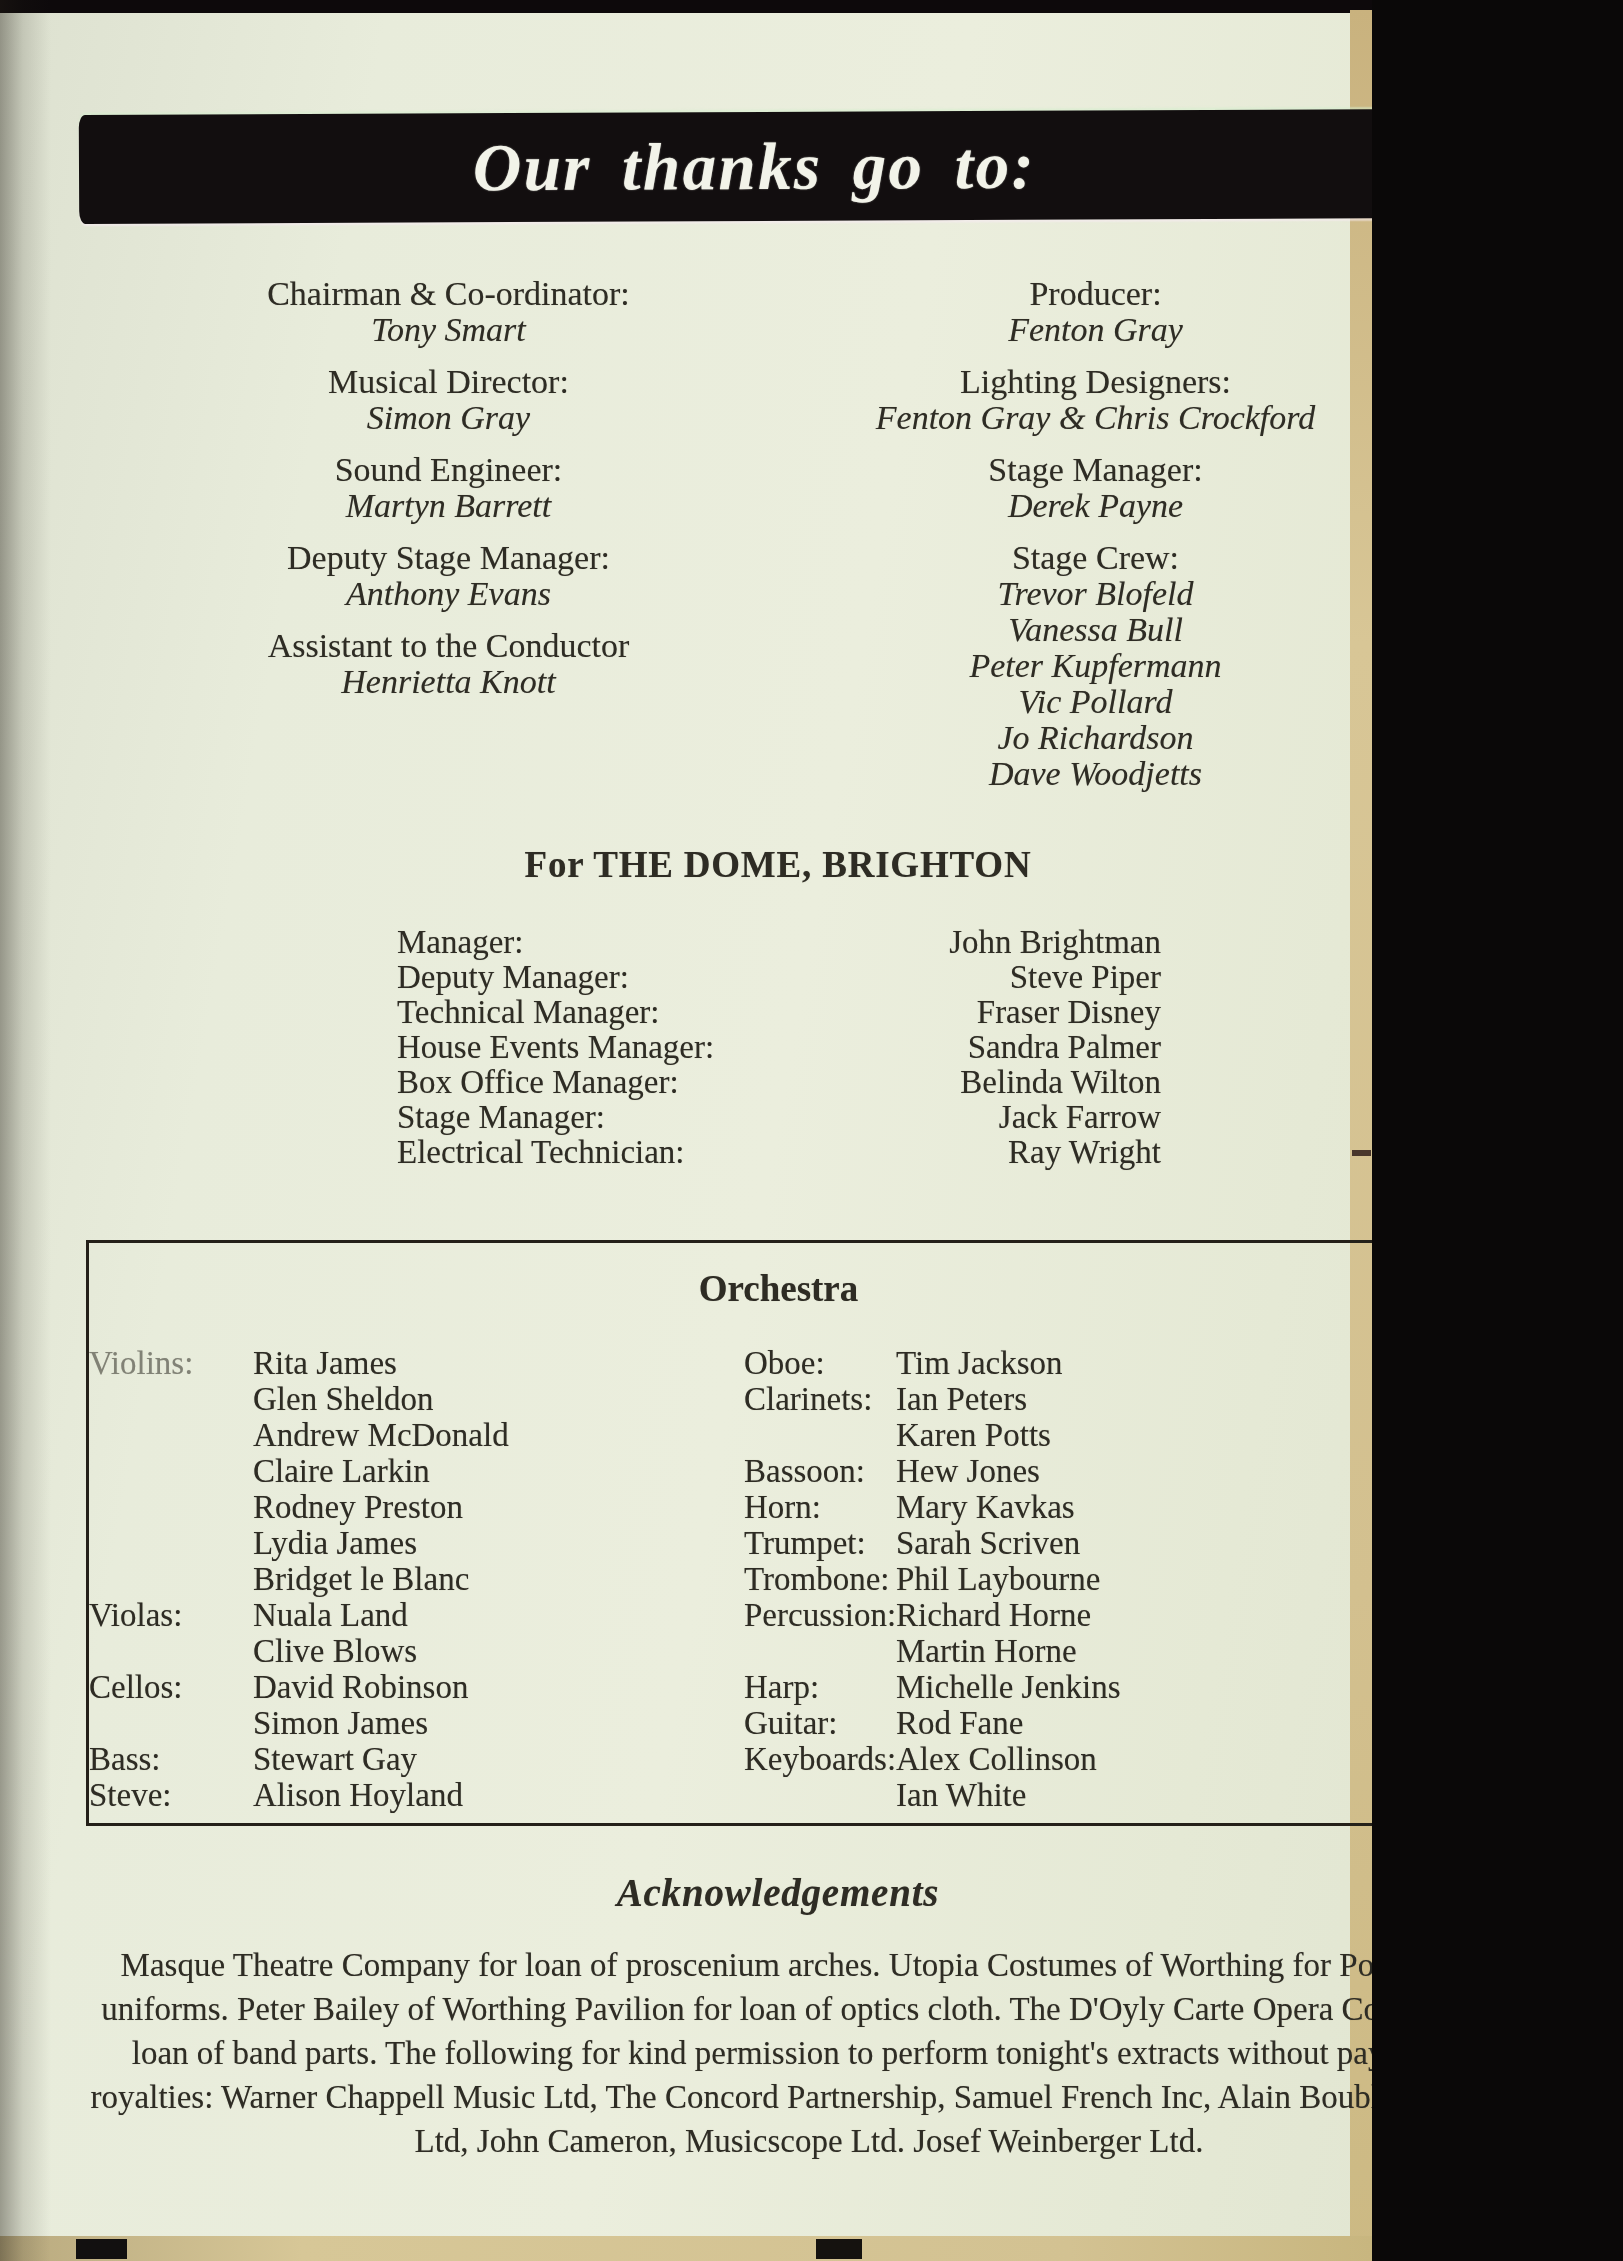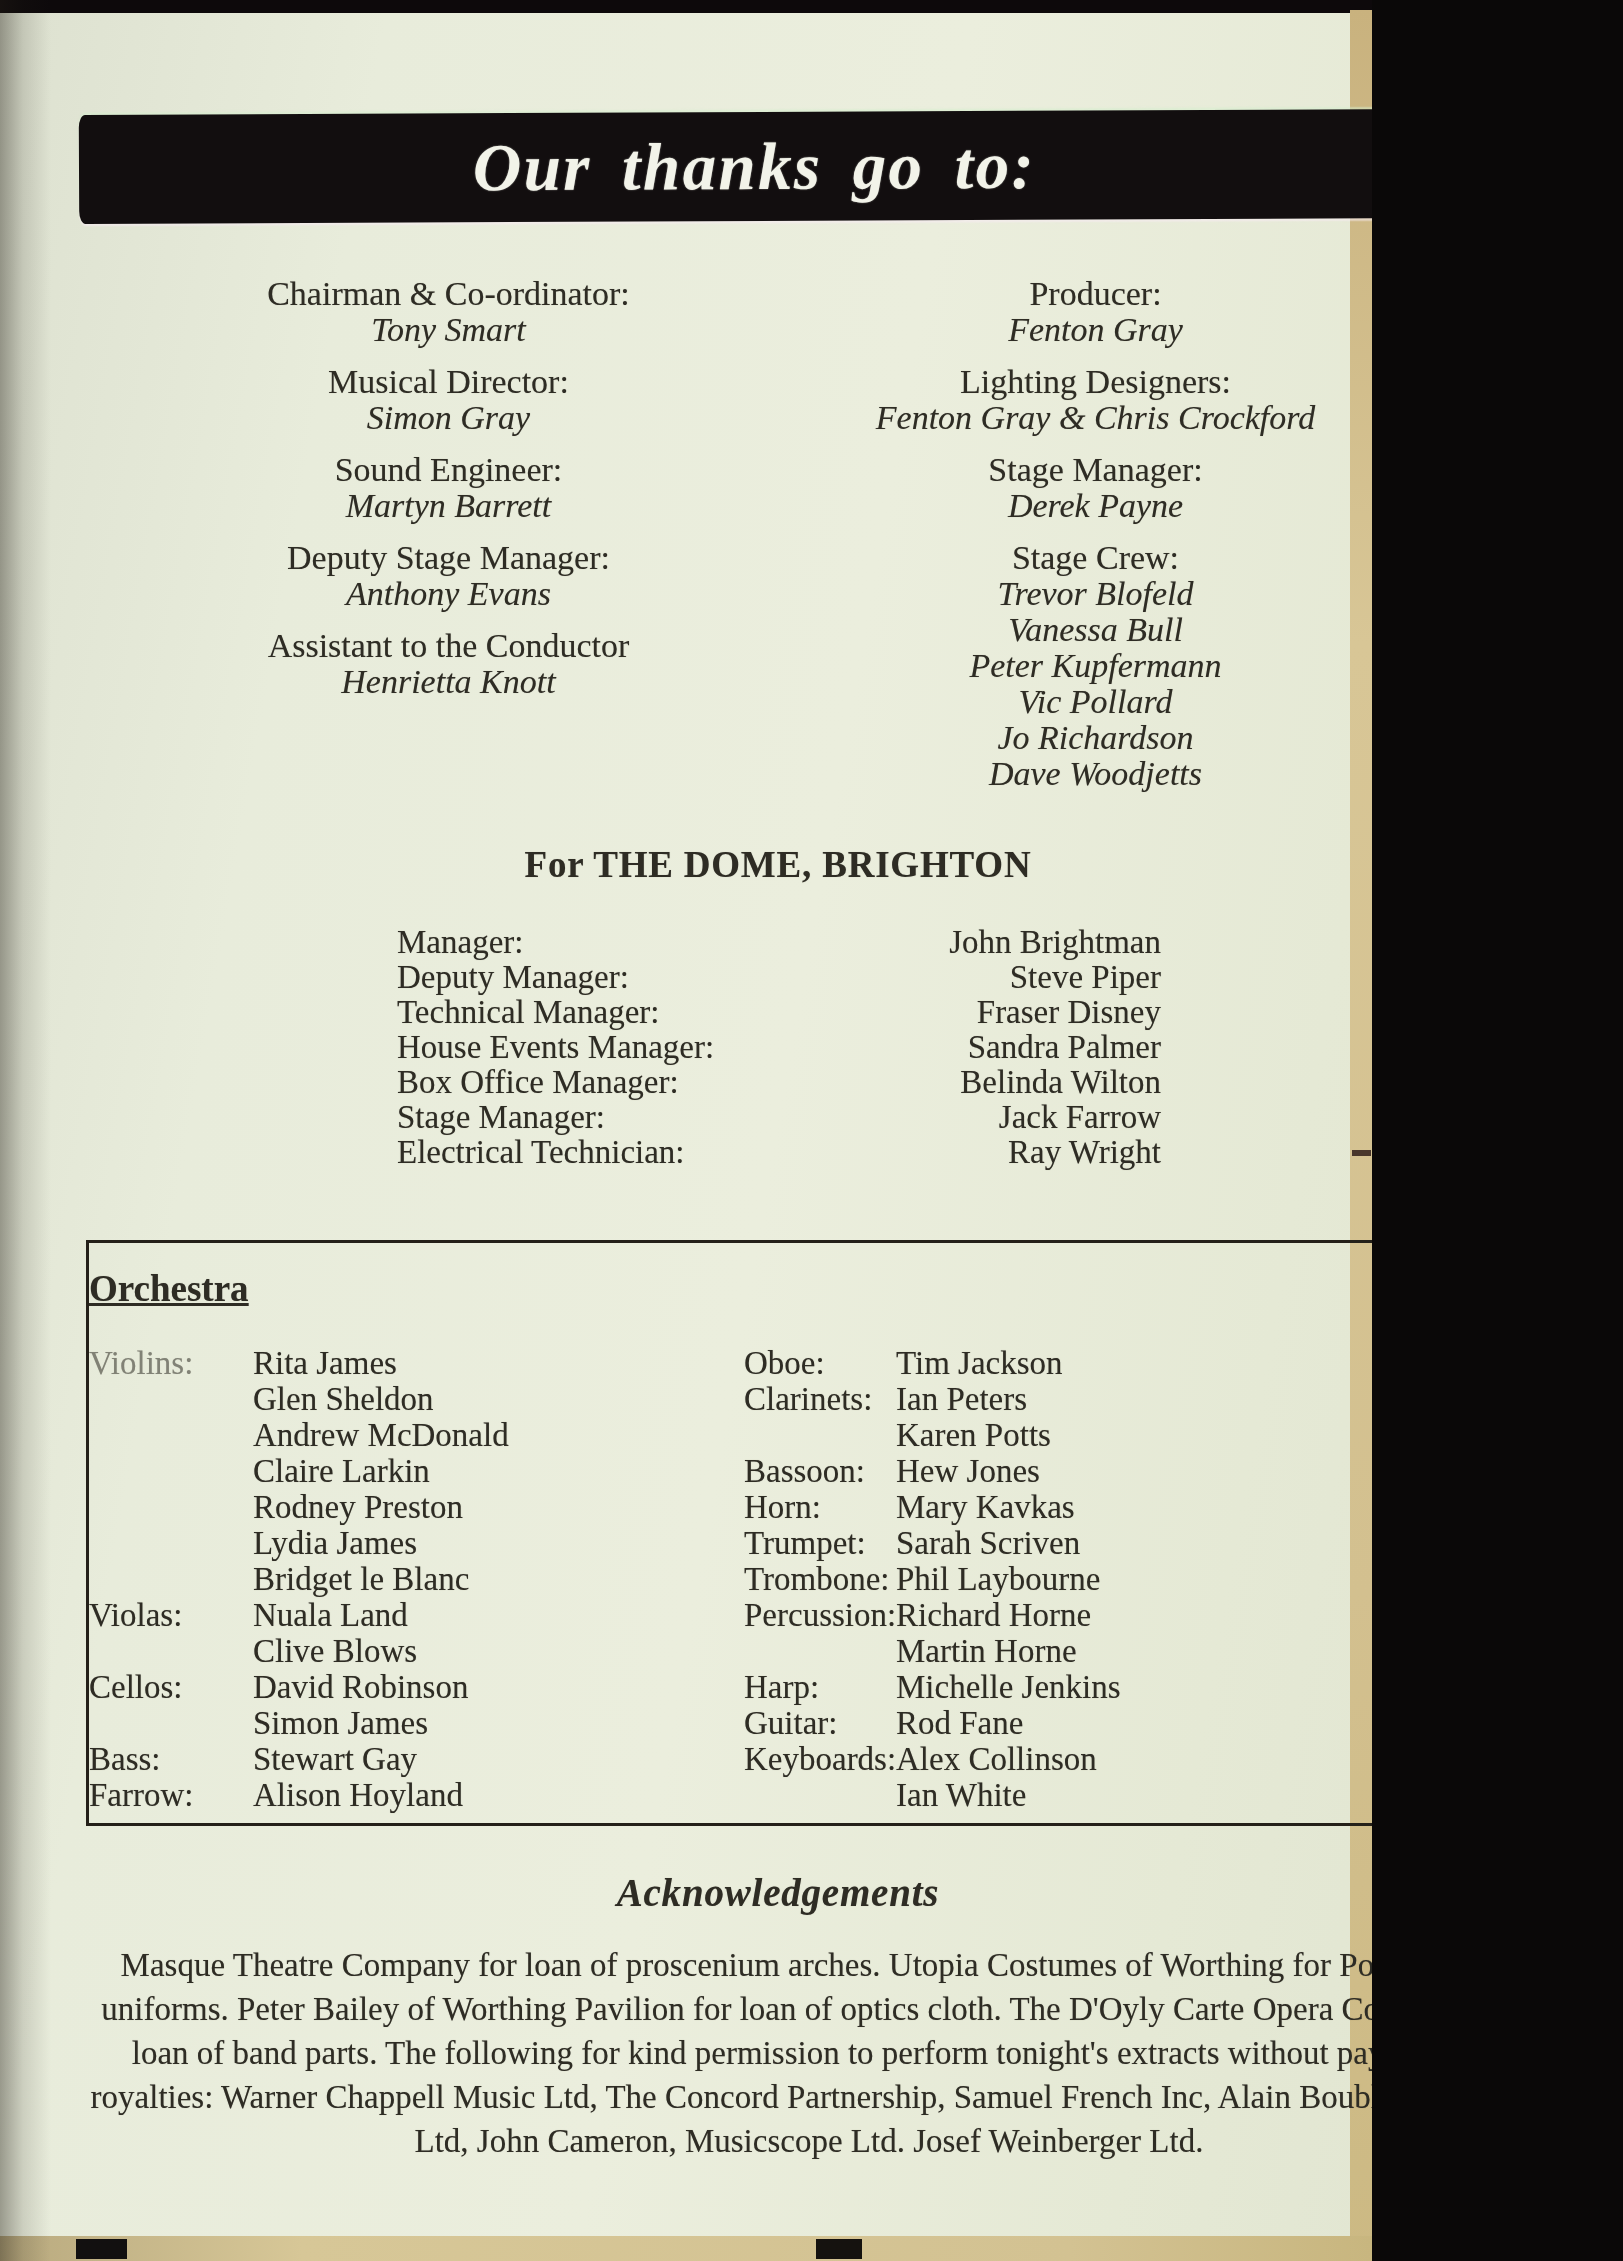--- a/index.html
+++ b/index.html
@@ -45,21 +45,21 @@
   
   .dome-heading {
     position:absolute; left:16px; top:843px; width:1524px; text-align:center;
     font-size:37px; font-weight:bold; letter-spacing:0.8px;
   }
   .dome-list { position:absolute; left:397px; top:925px; width:764px; }
   .dome-row { display:flex; justify-content:space-between; font-size:33px; line-height:35px;font-family:Liberation Serif, serif; }
 
   
   .orch-box { position:absolute; left:86px; top:1240px; width:1379px; height:580px; border:3.2px solid #242019; }
-  .orch-heading { margin-top:24px; font-size:37px; font-weight:bold;text-decoration:underline; }
+  .orch-heading { margin-top:24px; text-align:center; font-size:37px; font-weight:bold; }
   .orch-grid { position:absolute; left:0; top:102px; width:100%; }
   .orch-row { display:flex; font-size:33px; line-height:36px; }
   .o-lab  { width:164px; }
   .o-nam  { width:491px; }
   .o-lab2 { width:152px; }
   .o-nam2 { flex:1; }
   .orch-row:first-child .o-lab { opacity:0.55; }
 
   
   .ack-heading {
@@ -237,21 +237,21 @@
         <span class="o-lab2">Guitar:</span>
         <span class="o-nam2">Rod Fane</span>
       </div>
       <div class="orch-row">
         <span class="o-lab">Bass:</span>
         <span class="o-nam">Stewart Gay</span>
         <span class="o-lab2">Keyboards:</span>
         <span class="o-nam2">Alex Collinson</span>
       </div>
       <div class="orch-row">
-        <span class="o-lab">Farrow:</span>
+        <span class="o-lab">Steve:</span>
         <span class="o-nam">Alison Hoyland</span>
         <span class="o-lab2"></span>
         <span class="o-nam2">Ian White</span>
       </div>
     </div>
   </div>
 
   <div class="ack-heading">Acknowledgements</div>
   <div class="ack-body">Masque Theatre Company for loan of proscenium arches. Utopia Costumes of Worthing for Policemen's uniforms. Peter Bailey of Worthing Pavilion for loan of optics cloth. The D'Oyly Carte Opera Company for loan of band parts. The following for kind permission to perform tonight's extracts without payment of royalties: Warner Chappell Music Ltd, The Concord Partnership, Samuel French Inc, Alain Boublil Overseas Ltd, John Cameron, Musicscope Ltd. Josef Weinberger Ltd.</div>
 

